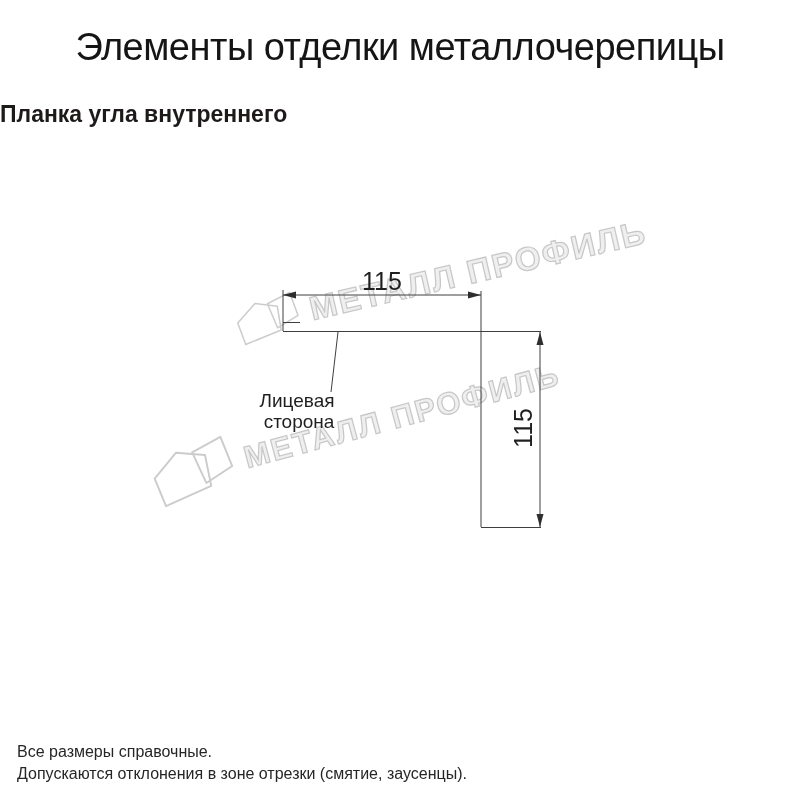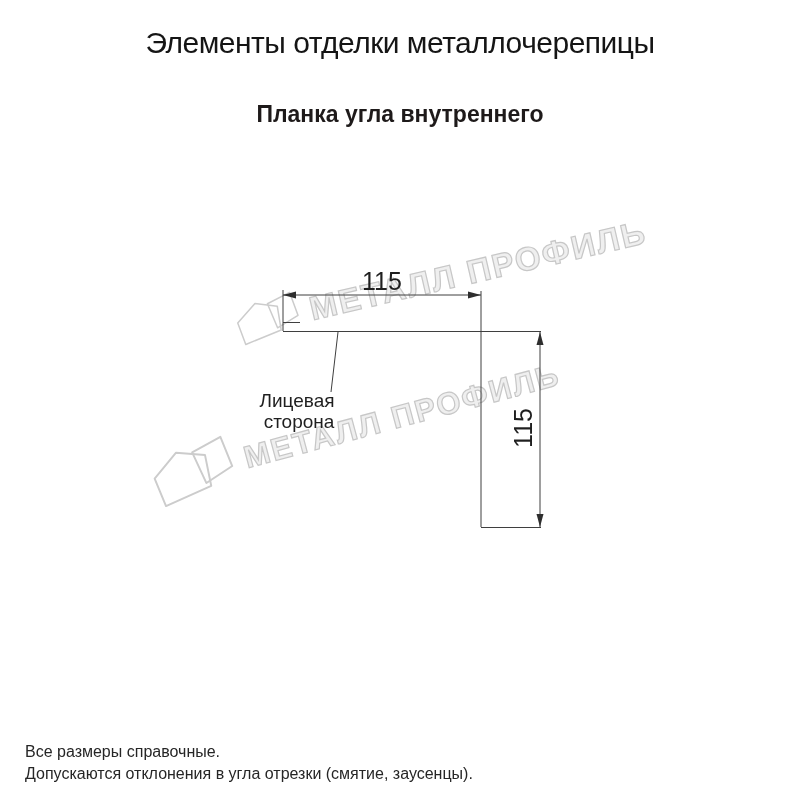--- a/index.html
+++ b/index.html
@@ -2,24 +2,24 @@
 <html><head>
 <meta charset="utf-8">
 <style>
   html,body{margin:0;padding:0;background:#ffffff;}
   .page{
     position:relative;width:800px;height:800px;background:#ffffff;overflow:hidden;
     font-family:"Liberation Sans",sans-serif;
   }
   .page-title{
     position:absolute;top:26px;left:0;width:100%;text-align:center;
-    font-size:30px;font-weight:400;letter-spacing:-0.5px;color:#151515;white-space:nowrap;
+    font-size:38px;font-weight:400;letter-spacing:-0.5px;color:#151515;white-space:nowrap;
   }
   .subtitle{
-    position:absolute;top:96px;left:0;width:100%;text-align:center;
+    position:absolute;top:96px;left:0;width:100%;text-align:left;
     font-weight:bold;font-size:23px;line-height:37px;color:#1e1a1a;
   }
   .subtitle div{white-space:nowrap;}
   
   .wm{
     position:absolute;display:flex;align-items:center;gap:10px;
     transform-origin:0 50%;pointer-events:none;
   }
   .wm-text{
     font-weight:bold;letter-spacing:2px;white-space:nowrap;
@@ -31,21 +31,21 @@
   .wm-lower .wm-text{font-size:31px;}
   .wm-logo{flex:0 0 auto;}
   
   .draw{position:absolute;left:0;top:0;}
   .draw text{
     font-family:"Liberation Sans",sans-serif;fill:#1f1f1f;
   }
   .dim-text{font-size:25px;}
   .face-text{font-size:19px;}
   .footer{
-    position:absolute;left:25px;top:741px;font-size:16px;line-height:22px;color:#262626;
+    position:absolute;left:17px;top:741px;font-size:16px;line-height:22px;color:#262626;
   }
   .footer div{white-space:nowrap;}
 </style>
 </head>
 <body>
 
 <div class="page">
 
   <div class="page-title">Элементы отделки металлочерепицы</div>
   <div class="subtitle">
@@ -102,16 +102,16 @@
 
     <text class="dim-text" x="382" y="290" text-anchor="middle">115</text>
     <text class="dim-text" text-anchor="middle" transform="translate(532,428) rotate(-90)">115</text>
 
     <text class="face-text" x="297" y="407" text-anchor="middle">Лицевая</text>
     <text class="face-text" x="299" y="428" text-anchor="middle">сторона</text>
   </svg>
 
   <div class="footer">
     <div>Все размеры справочные.</div>
-    <div>Допускаются отклонения в угла отрезки (смятие, заусенцы).</div>
+    <div>Допускаются отклонения в зоне отрезки (смятие, заусенцы).</div>
   </div>
 
 </div>
 
 </body></html>

